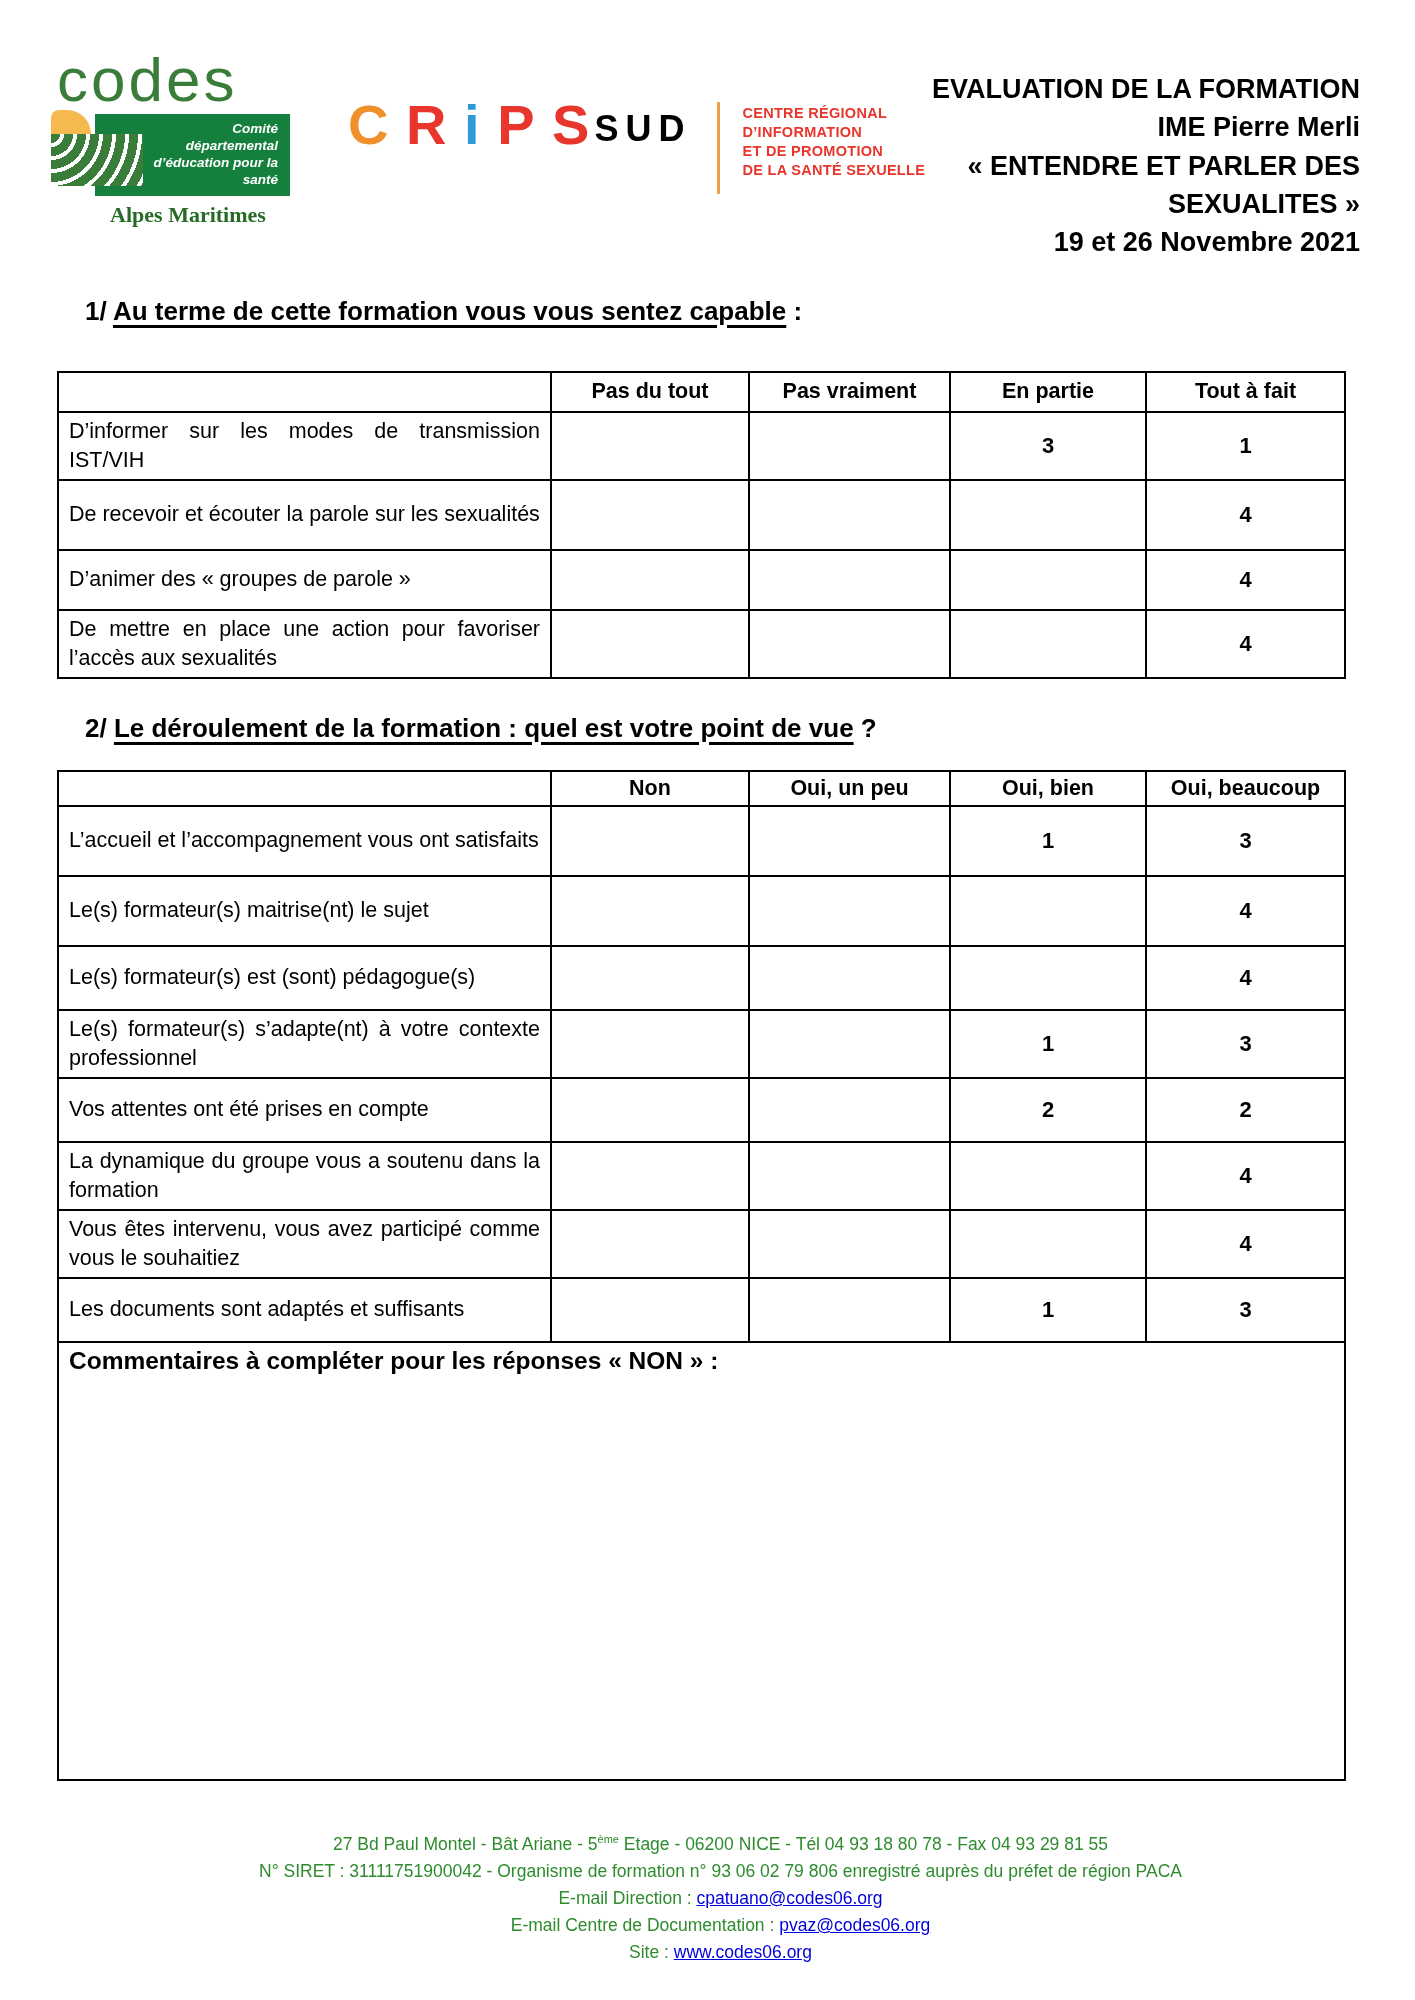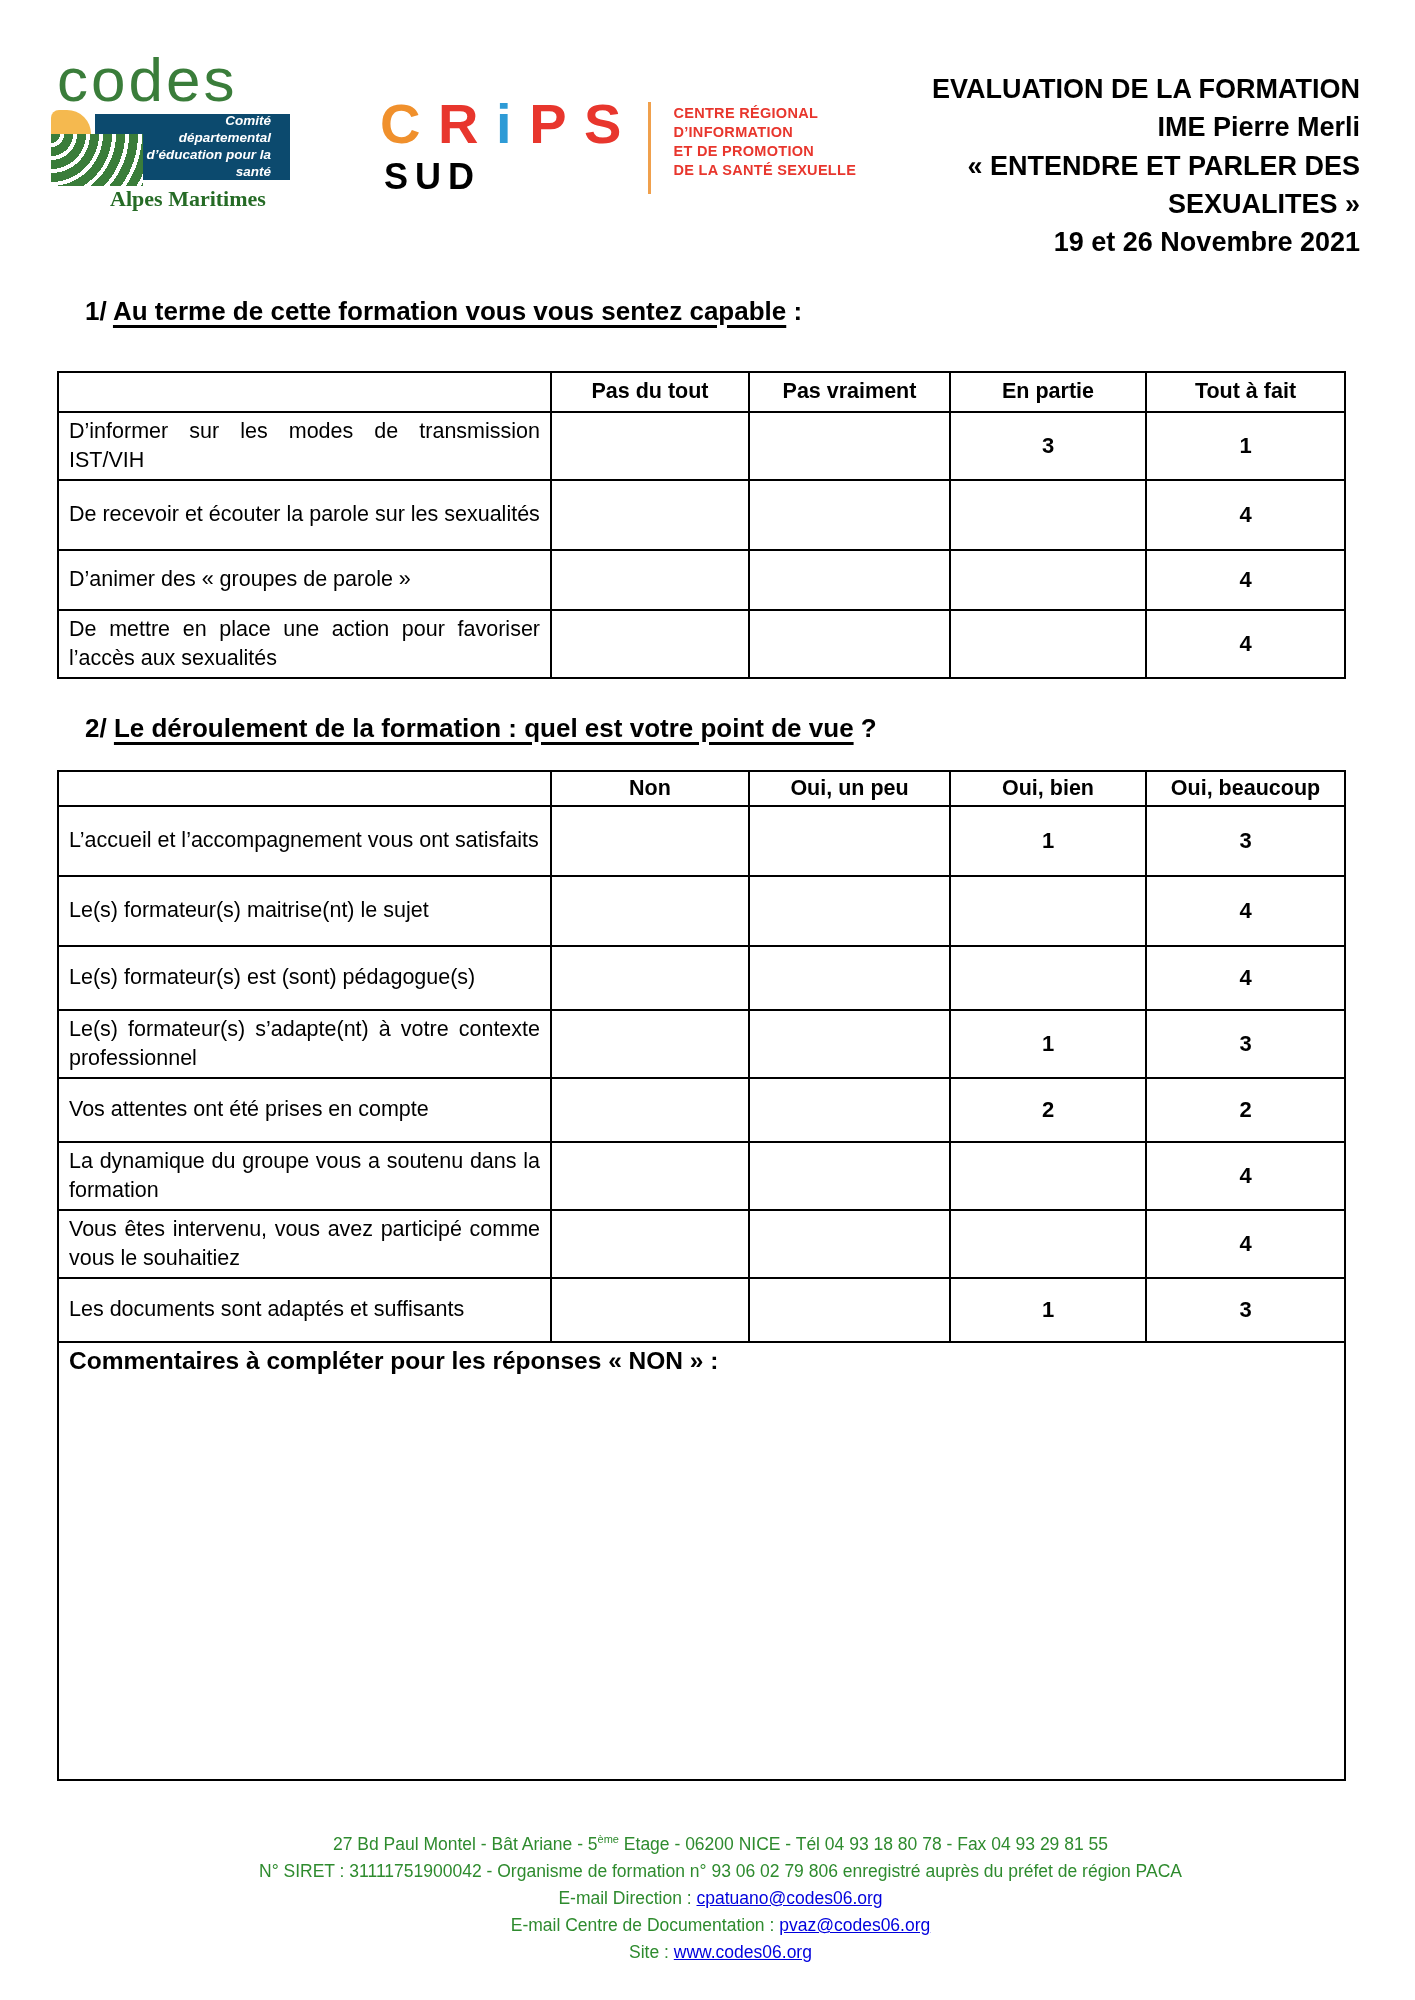--- a/index.html
+++ b/index.html
@@ -3,28 +3,28 @@
 <meta charset="utf-8">
 <style>
   html,body{margin:0;padding:0;background:#ffffff;}
   body{width:1415px;height:2000px;font-family:"Liberation Sans",sans-serif;color:#000;position:relative;overflow:hidden;}
   .page{position:relative;width:1415px;height:2000px;}
 
   
   .header{display:flex;align-items:flex-start;padding:52px 55px 0 55px;}
   .codes-logo{width:235px;flex:0 0 auto;}
   .codes-word{font-size:62px;font-weight:500;color:#3a7d3a;letter-spacing:3px;line-height:0.9;padding-left:2px;}
-  .codes-box{position:relative;margin-left:40px;margin-top:6px;width:195px;height:66px;background:#0c4a6e;display:flex;align-items:center;justify-content:flex-end;padding-right:19px;box-sizing:border-box;}
+  .codes-box{position:relative;margin-left:40px;margin-top:6px;width:195px;height:82px;background:#15803d;display:flex;align-items:center;justify-content:flex-end;padding-right:12px;box-sizing:border-box;}
   .codes-box-text{color:#fff;font-style:italic;font-weight:600;font-size:13.5px;line-height:1.25;text-align:right;width:130px;}
   .codes-crescent{position:absolute;left:-44px;top:-4px;width:40px;height:48px;background:#f5b94f;border-radius:8px 60% 60% 8px / 8px 50% 50% 8px;}
   .codes-swoosh{position:absolute;left:-44px;top:20px;width:92px;height:52px;background:repeating-radial-gradient(circle at 0% 0%,#3a7d3a 0 9px,#ffffff 9px 13px);}
   .codes-region{margin-top:6px;margin-left:28px;font-family:"Liberation Serif",serif;font-weight:700;font-size:22px;color:#266b26;text-align:center;width:210px;}
 
   .crips-logo{display:flex;align-items:flex-start;margin-left:58px;margin-top:48px;flex:0 0 auto;}
-  .crips-main{display:flex;flex-direction:column;align-items:flex-start;margin-left:32px;}
+  .crips-main{display:flex;flex-direction:row;align-items:center;}
   .crips-word{font-size:56px;font-weight:800;line-height:0.85;letter-spacing:1px;}
   .crips-word span{display:inline-block;}
   .crips-word span:nth-child(1){color:#f0902c;}
   .crips-word span:nth-child(2){color:#e8362d;}
   .crips-word span:nth-child(3){color:#2e9bd6;}
   .crips-word span:nth-child(4){color:#e8362d;}
   .crips-word span:nth-child(5){color:#e8362d;}
   .crips-sud{font-size:36px;font-weight:700;color:#000000;letter-spacing:7px;margin-top:8px;margin-left:4px;}
   .crips-divider{width:3px;height:92px;background:#f0a04c;margin:2px 22px 0 26px;flex:0 0 auto;}
   .crips-tagline{color:#e8362d;font-weight:700;font-size:14.5px;line-height:1.3;letter-spacing:.3px;margin-top:4px;}

